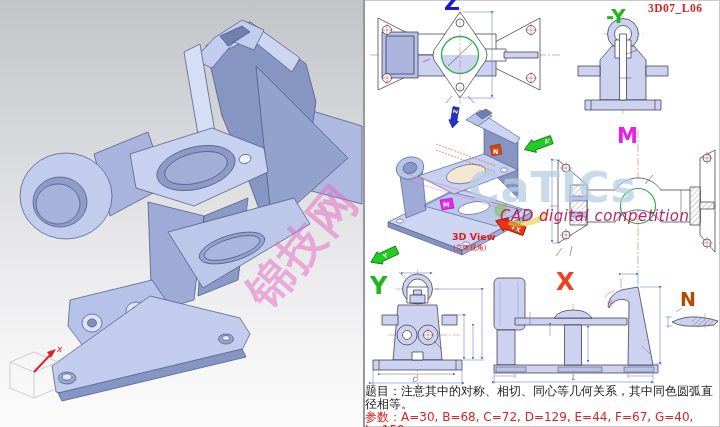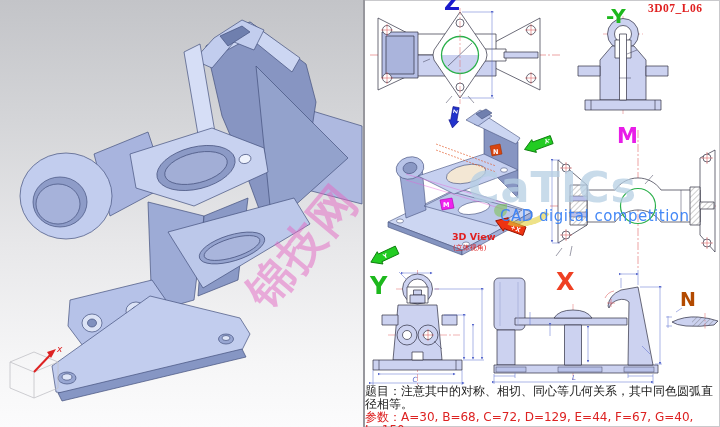--- a/index.html
+++ b/index.html
@@ -16,22 +16,22 @@
   .c-blue{color:#1a1acc}.c-green{color:#1db81d}.c-mag{color:#e81de8}
   .c-red{color:#ef4023}.c-brown{color:#b34a00}
   .code-label{position:absolute;left:648px;top:2px;width:70px;font-size:11.5px;font-weight:bold;
     color:#e02020;font-family:"Liberation Serif",serif;letter-spacing:.5px;z-index:3;text-align:left;}
   svg{position:absolute;overflow:visible;}
   
   .wm-site{position:absolute;left:224px;top:202px;width:180px;font-size:46px;font-weight:bold;
     color:#e468c4;opacity:.5;letter-spacing:2px;transform:rotate(-50deg);z-index:6;pointer-events:none;white-space:nowrap;}
   .wm-brand{position:absolute;left:468px;top:162px;font-size:43px;font-weight:bold;color:#b6cfe4;
     opacity:.75;letter-spacing:1px;z-index:5;pointer-events:none;}
-  .wm-brand-sub{position:absolute;left:500px;top:207px;font-size:15px;color:#3b82f6;opacity:.95;
-    z-index:5;pointer-events:none;letter-spacing:.5px;}
+  .wm-brand-sub{position:absolute;left:500px;top:207px;font-size:15px;color:#be185d;opacity:.95;
+    z-index:5;pointer-events:none;letter-spacing:.5px;font-style:italic;}
   .wm-swoosh{position:absolute;left:498px;top:192px;width:44px;height:22px;border:6px solid transparent;
     border-bottom-color:#e4cf3a;border-radius:50%;transform:rotate(-14deg);opacity:.6;z-index:5;pointer-events:none;}
   .wm-leaf{position:absolute;left:494px;top:204px;width:13px;height:13px;background:#7cc24c;
     border-radius:50% 0 50% 50%;opacity:.55;z-index:5;pointer-events:none;}
   
   .footer{position:absolute;left:365px;top:385px;width:350px;font-size:12px;line-height:13px;z-index:4;}
   .f-black{color:#1a1a1a}.f-red{color:#dd2222}.f-blue{color:#2233cc}
   .ans-gap{margin-left:22px;}
   .dimtxt{font-style:italic;fill:#5768cc;font-size:7px;font-family:"DejaVu Sans",sans-serif;}
 </style>

